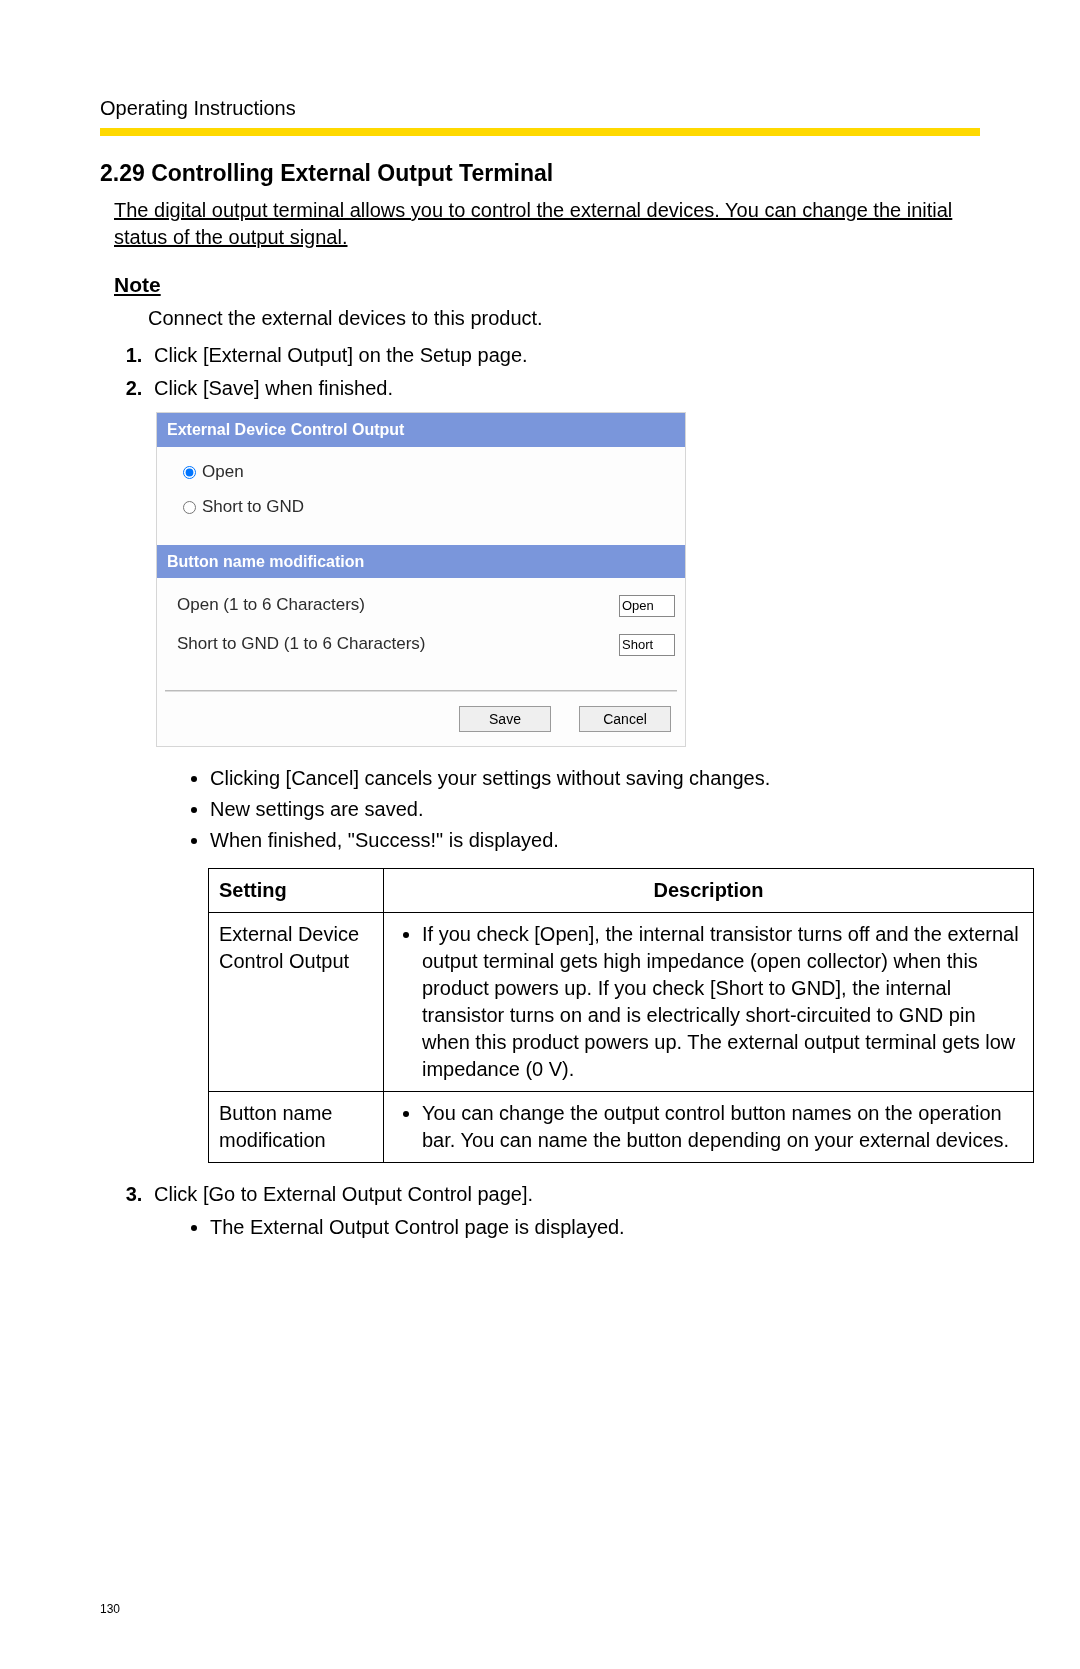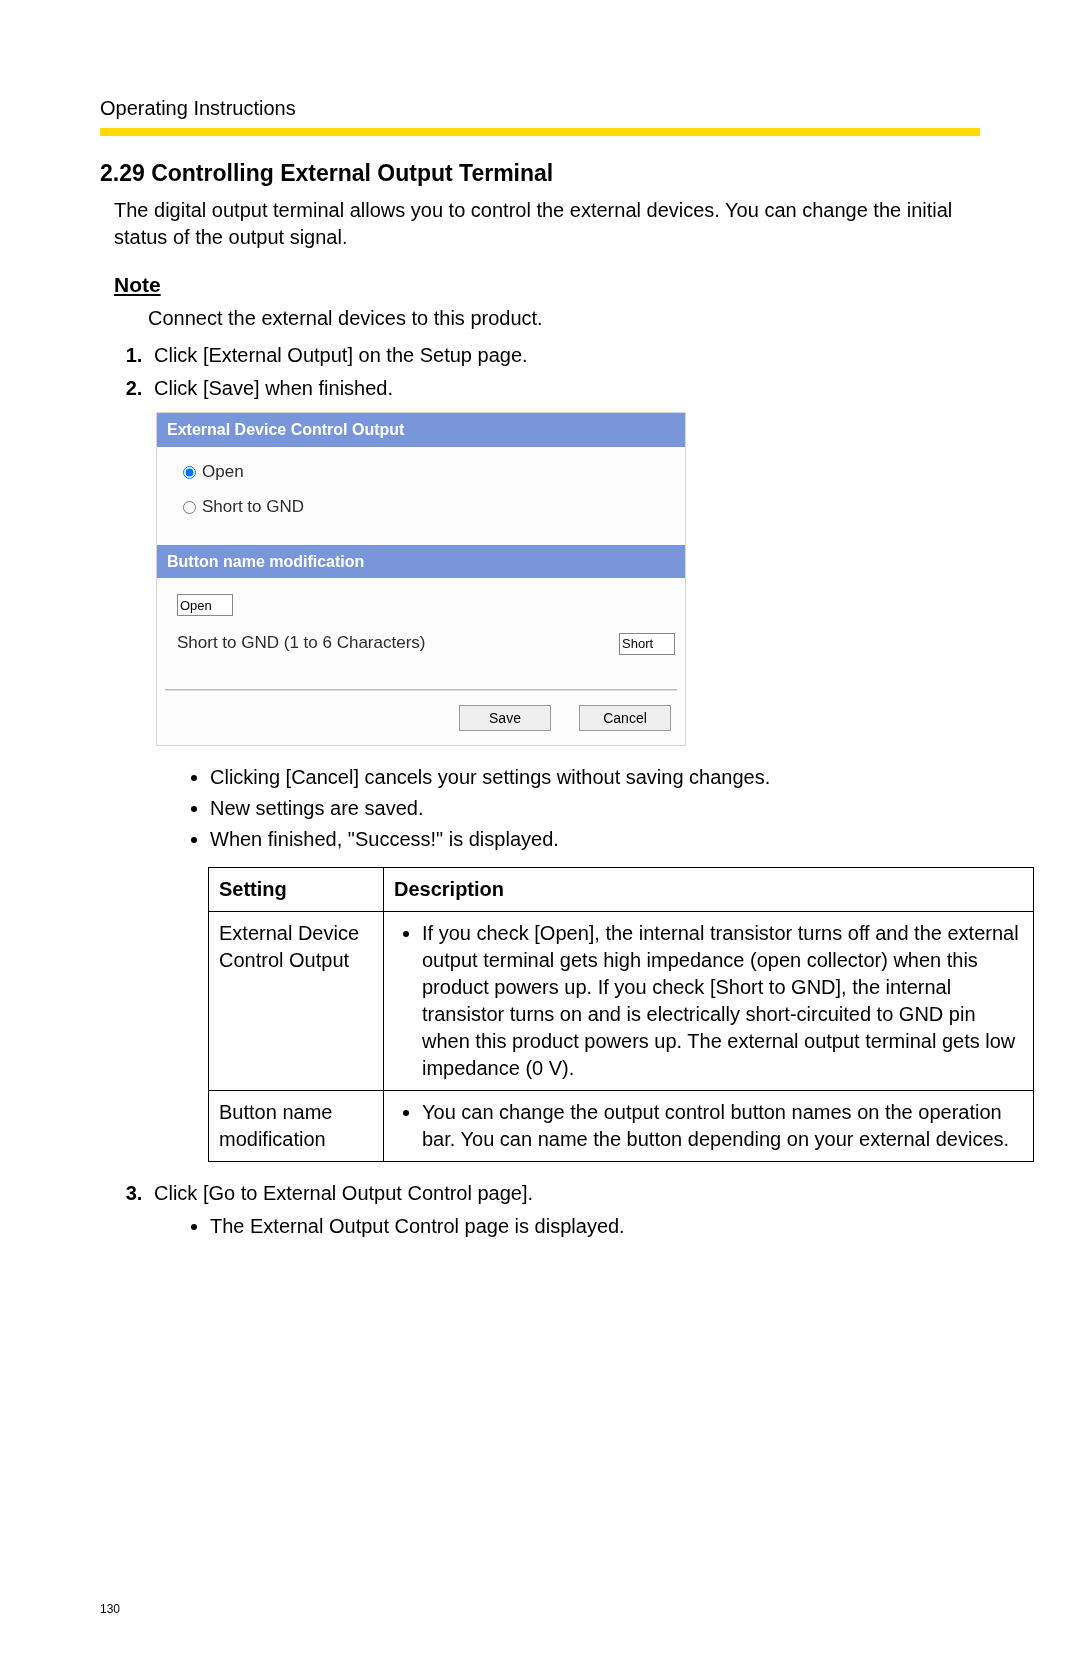--- a/index.html
+++ b/index.html
@@ -28,20 +28,21 @@
     margin-bottom: 22px;
   }
   h1.section-title {
     font-size: 23px;
     font-weight: bold;
     margin: 0 0 8px 0;
   }
   .intro {
     margin: 0 0 20px 14px;
     font-size: 20px;
+    text-decoration: underline;
   }
   .note-heading {
     font-weight: bold;
     text-decoration: underline;
     margin: 0 0 6px 14px;
     font-size: 21px;
   }
   .note-text {
     margin: 0 0 10px 48px;
   }
@@ -126,21 +127,21 @@
     margin: 14px 0 18px 54px;
     font-size: 20px;
     padding-left: 32px;
   }
   table.desc th, table.desc td {
     border: 1.5px solid #000;
     padding: 8px 10px;
     vertical-align: top;
     text-align: left;
   }
-  table.desc th { font-weight: bold; text-align: left; }
+  table.desc th { font-weight: bold; text-align: center; }
   table.desc th.setting-col { width: 175px; text-align:left;}
   table.desc td ul {
     margin: 0;
     padding-left: 28px;
     list-style: disc;
   }
   .page-num {
     position: absolute;
     left: 100px;
     bottom: 52px;
@@ -177,20 +178,21 @@
             <span>Open</span>
           </label>
           <label class="radio-row">
             <input type="radio" name="out" style="">
             <span>Short to GND</span>
           </label>
         </div>
         <div class="dlg-header">Button name modification</div>
         <div class="dlg-body" style="padding-left:14px;">
           <div class="field-row">
+            <span class="field-label">Open (1 to 6 Characters)</span>
             <input class="field-input" value="Open" style="">
           </div>
           <div class="field-row">
             <span class="field-label">Short to GND (1 to 6 Characters)</span>
             <input class="field-input" value="Short" style="">
           </div>
         </div>
         <div class="dlg-sep"></div>
         <div class="dlg-actions">
           <button class="dlg-btn">Save</button>

